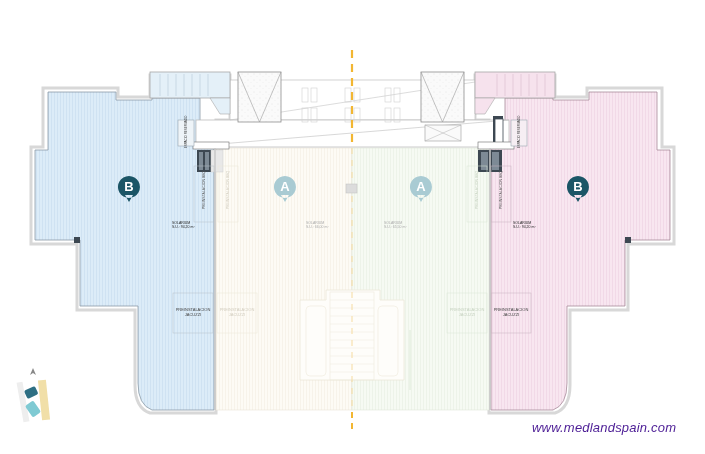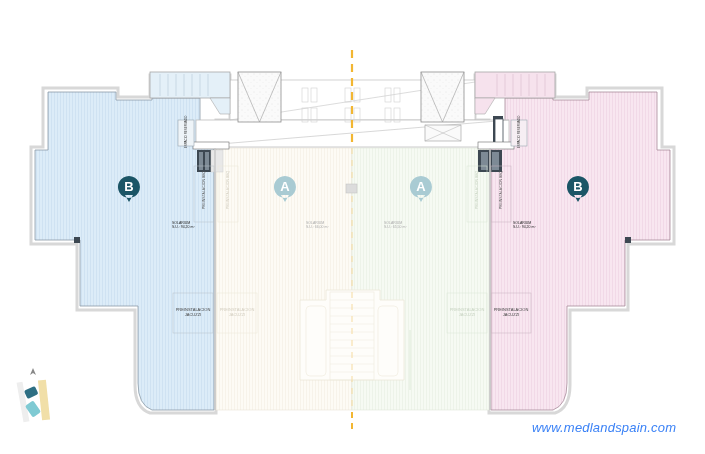--- a/index.html
+++ b/index.html
@@ -1,18 +1,18 @@
 <!DOCTYPE html>
 <html><head>
 <meta charset="utf-8">
 <style>
   html,body{margin:0;padding:0;background:#ffffff;}
   body{width:705px;height:454px;position:relative;overflow:hidden;font-family:"Liberation Sans",sans-serif;}
   .abs{position:absolute;}
-  .watermark{position:absolute;left:532px;top:420px;font-size:13px;font-style:italic;color:#3b82f6;letter-spacing:0.2px;}
+  .watermark{position:absolute;left:532px;top:420px;font-size:13px;font-style:italic;color:#4c1d95;letter-spacing:0.2px;}
 </style>
 </head>
 <body>
 
 <svg class="abs" style="left:0;top:0" width="705" height="454" viewBox="0 0 705 454">
   <defs>
     <pattern id="stripeBlue" width="3" height="10" patternUnits="userSpaceOnUse">
       <rect width="3" height="10" fill="#dcecf8"></rect>
         <line x1="0.5" y1="0" x2="0.5" y2="10" stroke="#c6dcef" stroke-width="0.6"></line>
     </pattern>

